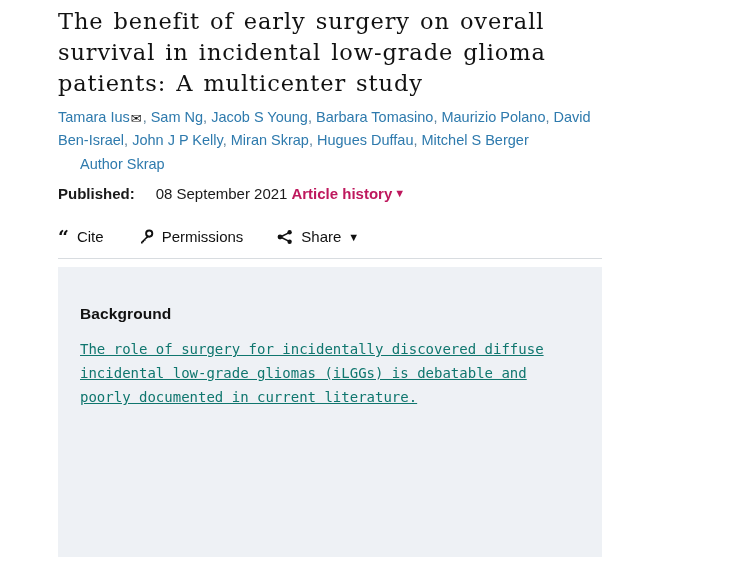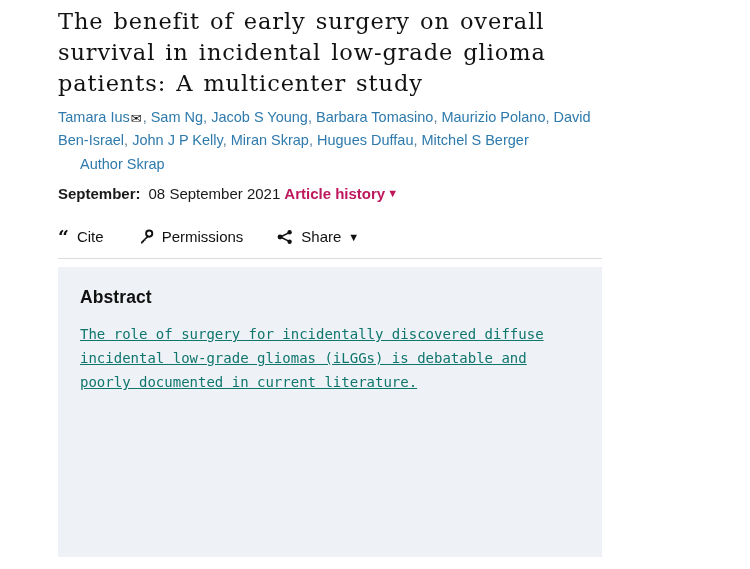--- a/index.html
+++ b/index.html
@@ -81,21 +81,21 @@
     cursor: pointer;
   }
 
   .pubrow {
     padding: 6px 58px 0 58px;
     font-size: 15px;
     line-height: 22px;
     color: #1a1a1a;
   }
   .pub-label { font-weight: bold; }
-  .pub-date { margin-left: 8px; }
+  .pub-date { margin-left: 21px; }
   .article-history {
     font-weight: bold;
     margin-left: 4px;
     cursor: pointer;
     color: #be185d;
   }
   .caret { font-size: 11px; display: inline-block; vertical-align: 2px; margin-left: 2px;}
 
   
   .toolbar {
@@ -185,21 +185,21 @@
     <span class="author-link">Miran Skrap</span><span class="author-sep">,</span>
     <span class="author-link">Hugues Duffau</span><span class="author-sep">,</span>
     <span class="author-link">Mitchel S Berger</span>
     <div class="author-notes-row">
       <span class="author-link">Author Skrap</span>
     </div>
   </div>
 
 
   <div class="pubrow">
-    <span class="pub-label">September:</span><span class="pub-date">08 September 2021</span><span class="article-history"><span>Article history</span><span class="caret">▼</span></span>
+    <span class="pub-label">Published:</span><span class="pub-date">08 September 2021</span><span class="article-history"><span>Article history</span><span class="caret">▼</span></span>
   </div>
 
   <div class="toolbar">
 
     <div class="tool-item">
       <span class="tool-icon quote-icon">“</span>
       <span class="tool-label">Cite</span>
     </div>
 
     <div class="tool-item">
@@ -228,19 +228,19 @@
       </span>
       <span class="tool-label">Share</span>
       <span class="caret" style="margin-left:7px;">▼</span>
     </div>
 
   </div>
 
   <div class="divider"></div>
 
   <div class="abstract-panel">
-    <h2 class="abs-h2">Abstract</h2>
-
+
+    <h3 class="abs-h3">Background</h3>
     <p class="abs-p">The role of surgery for incidentally discovered diffuse incidental low-grade gliomas (iLGGs) is debatable and poorly documented in current literature.</p>
 
   </div>
 
 </div>
 
 </body></html>

